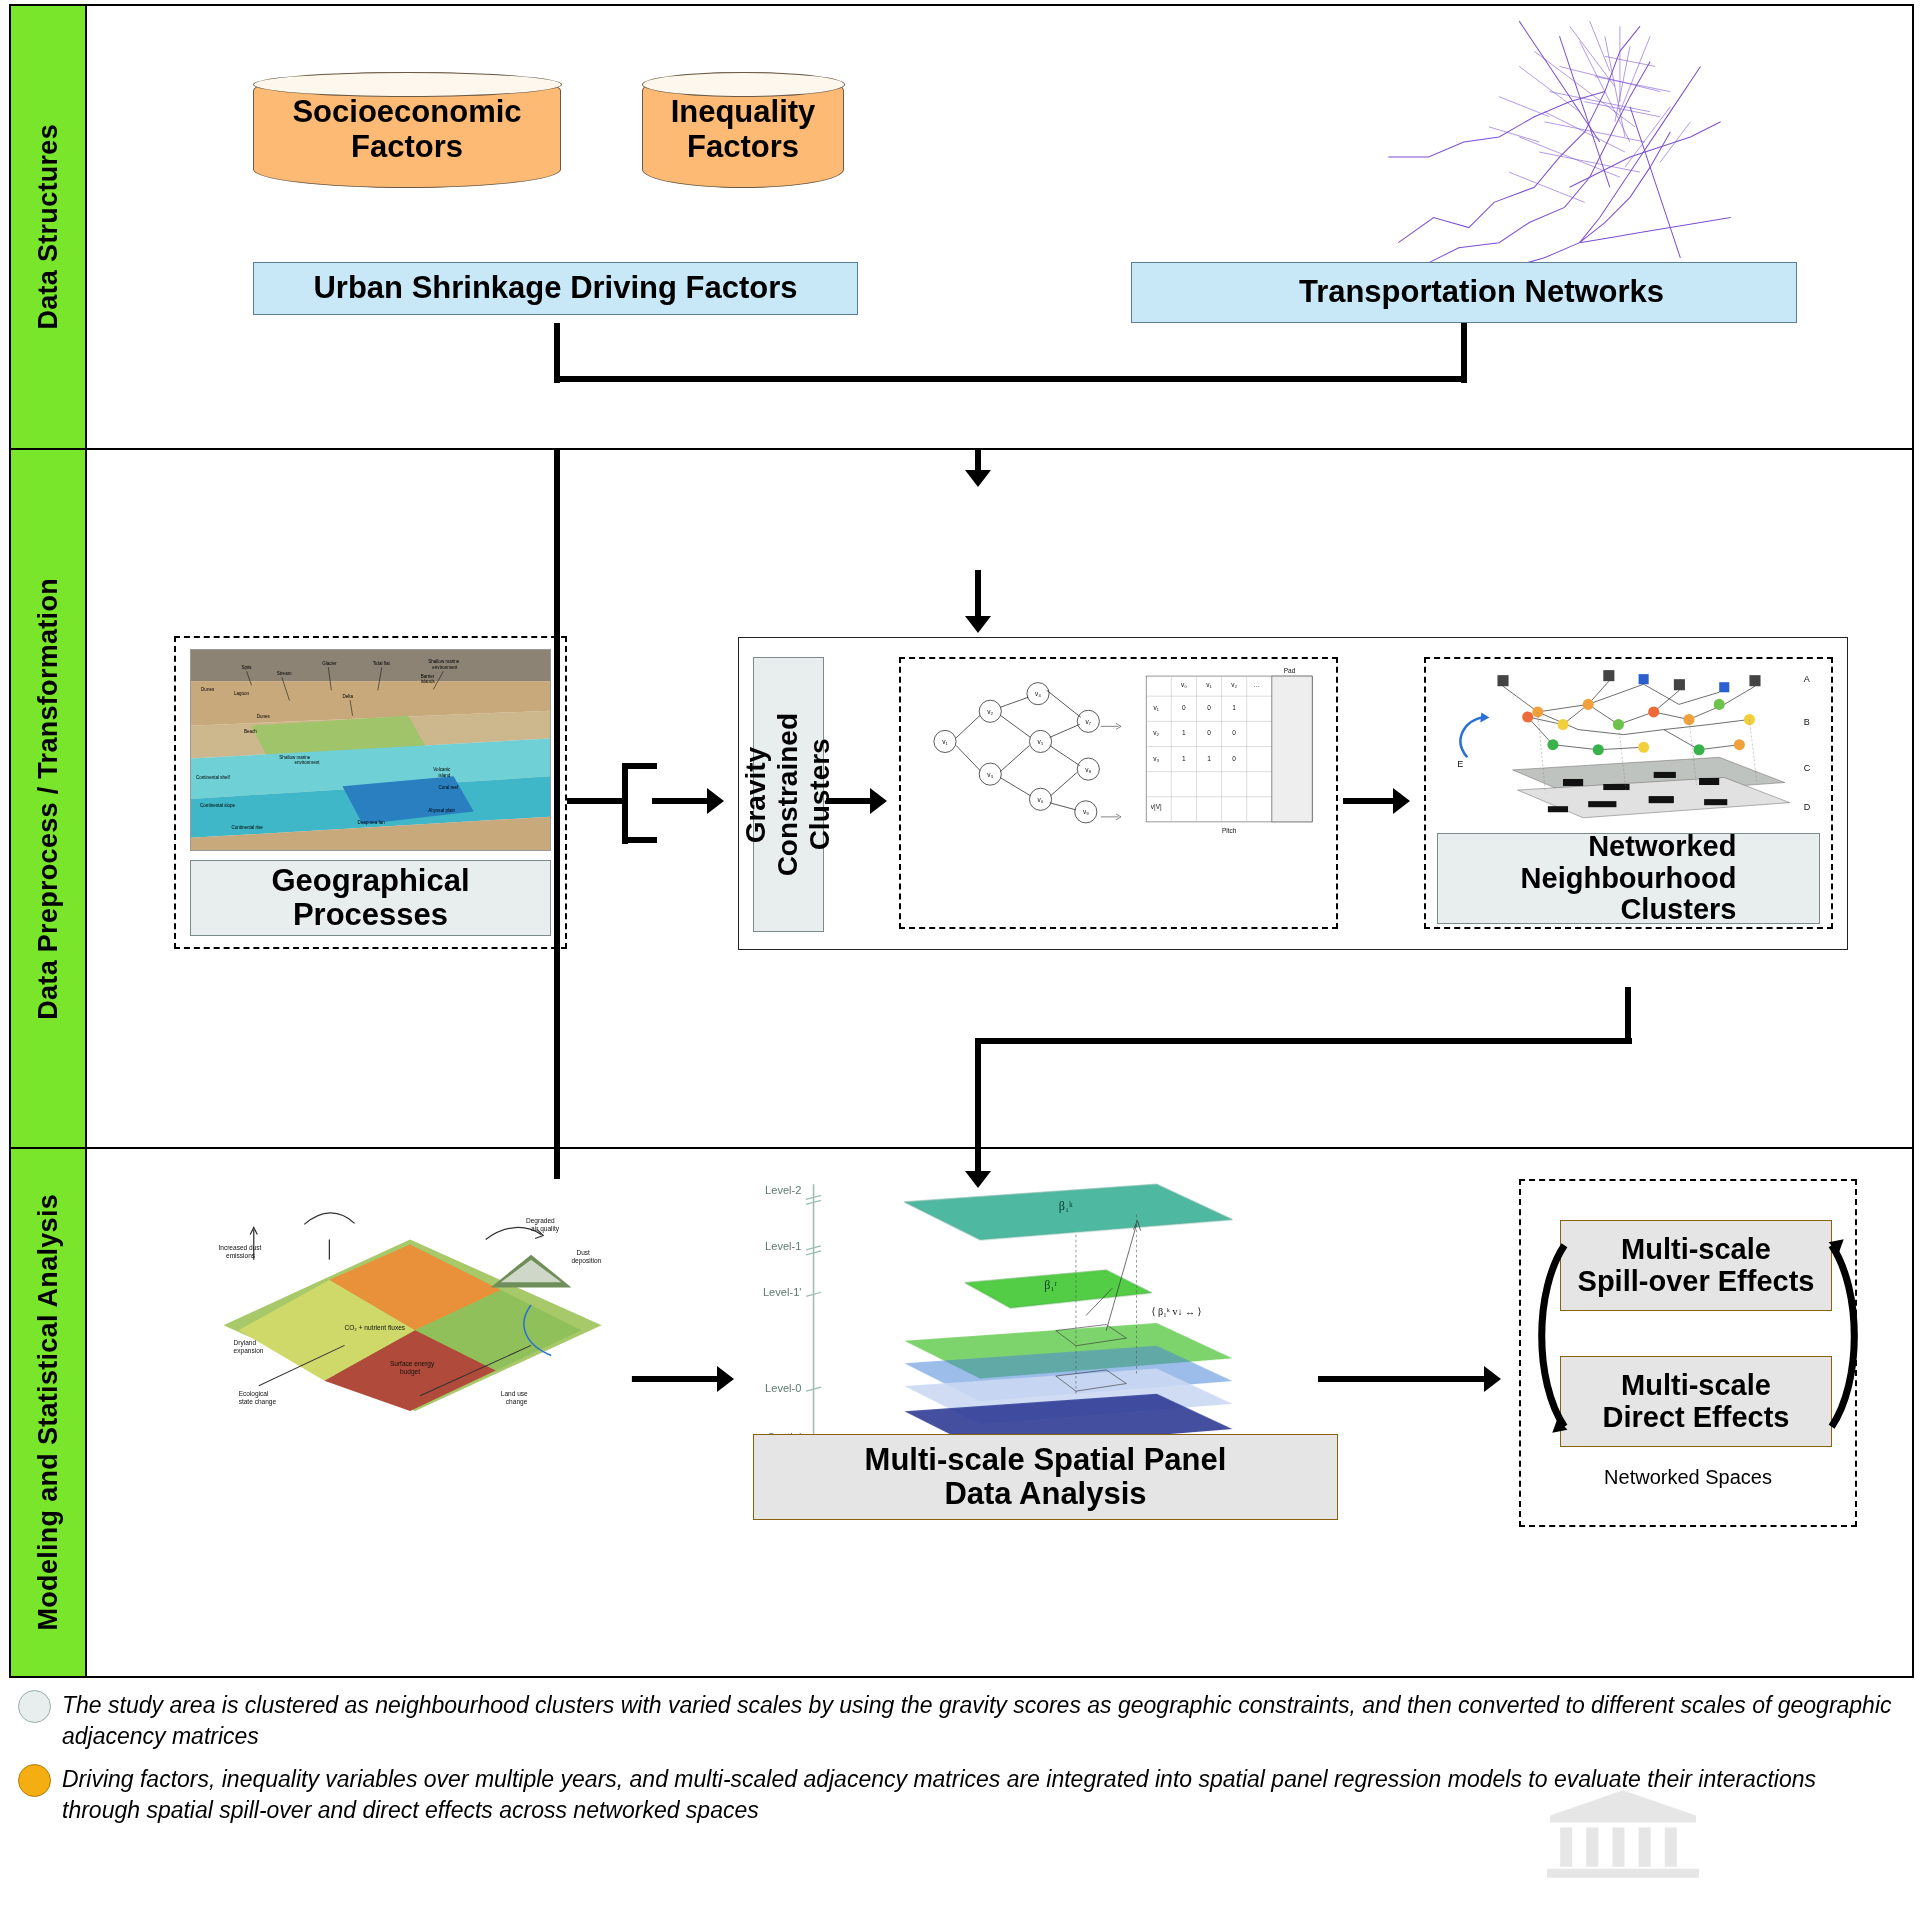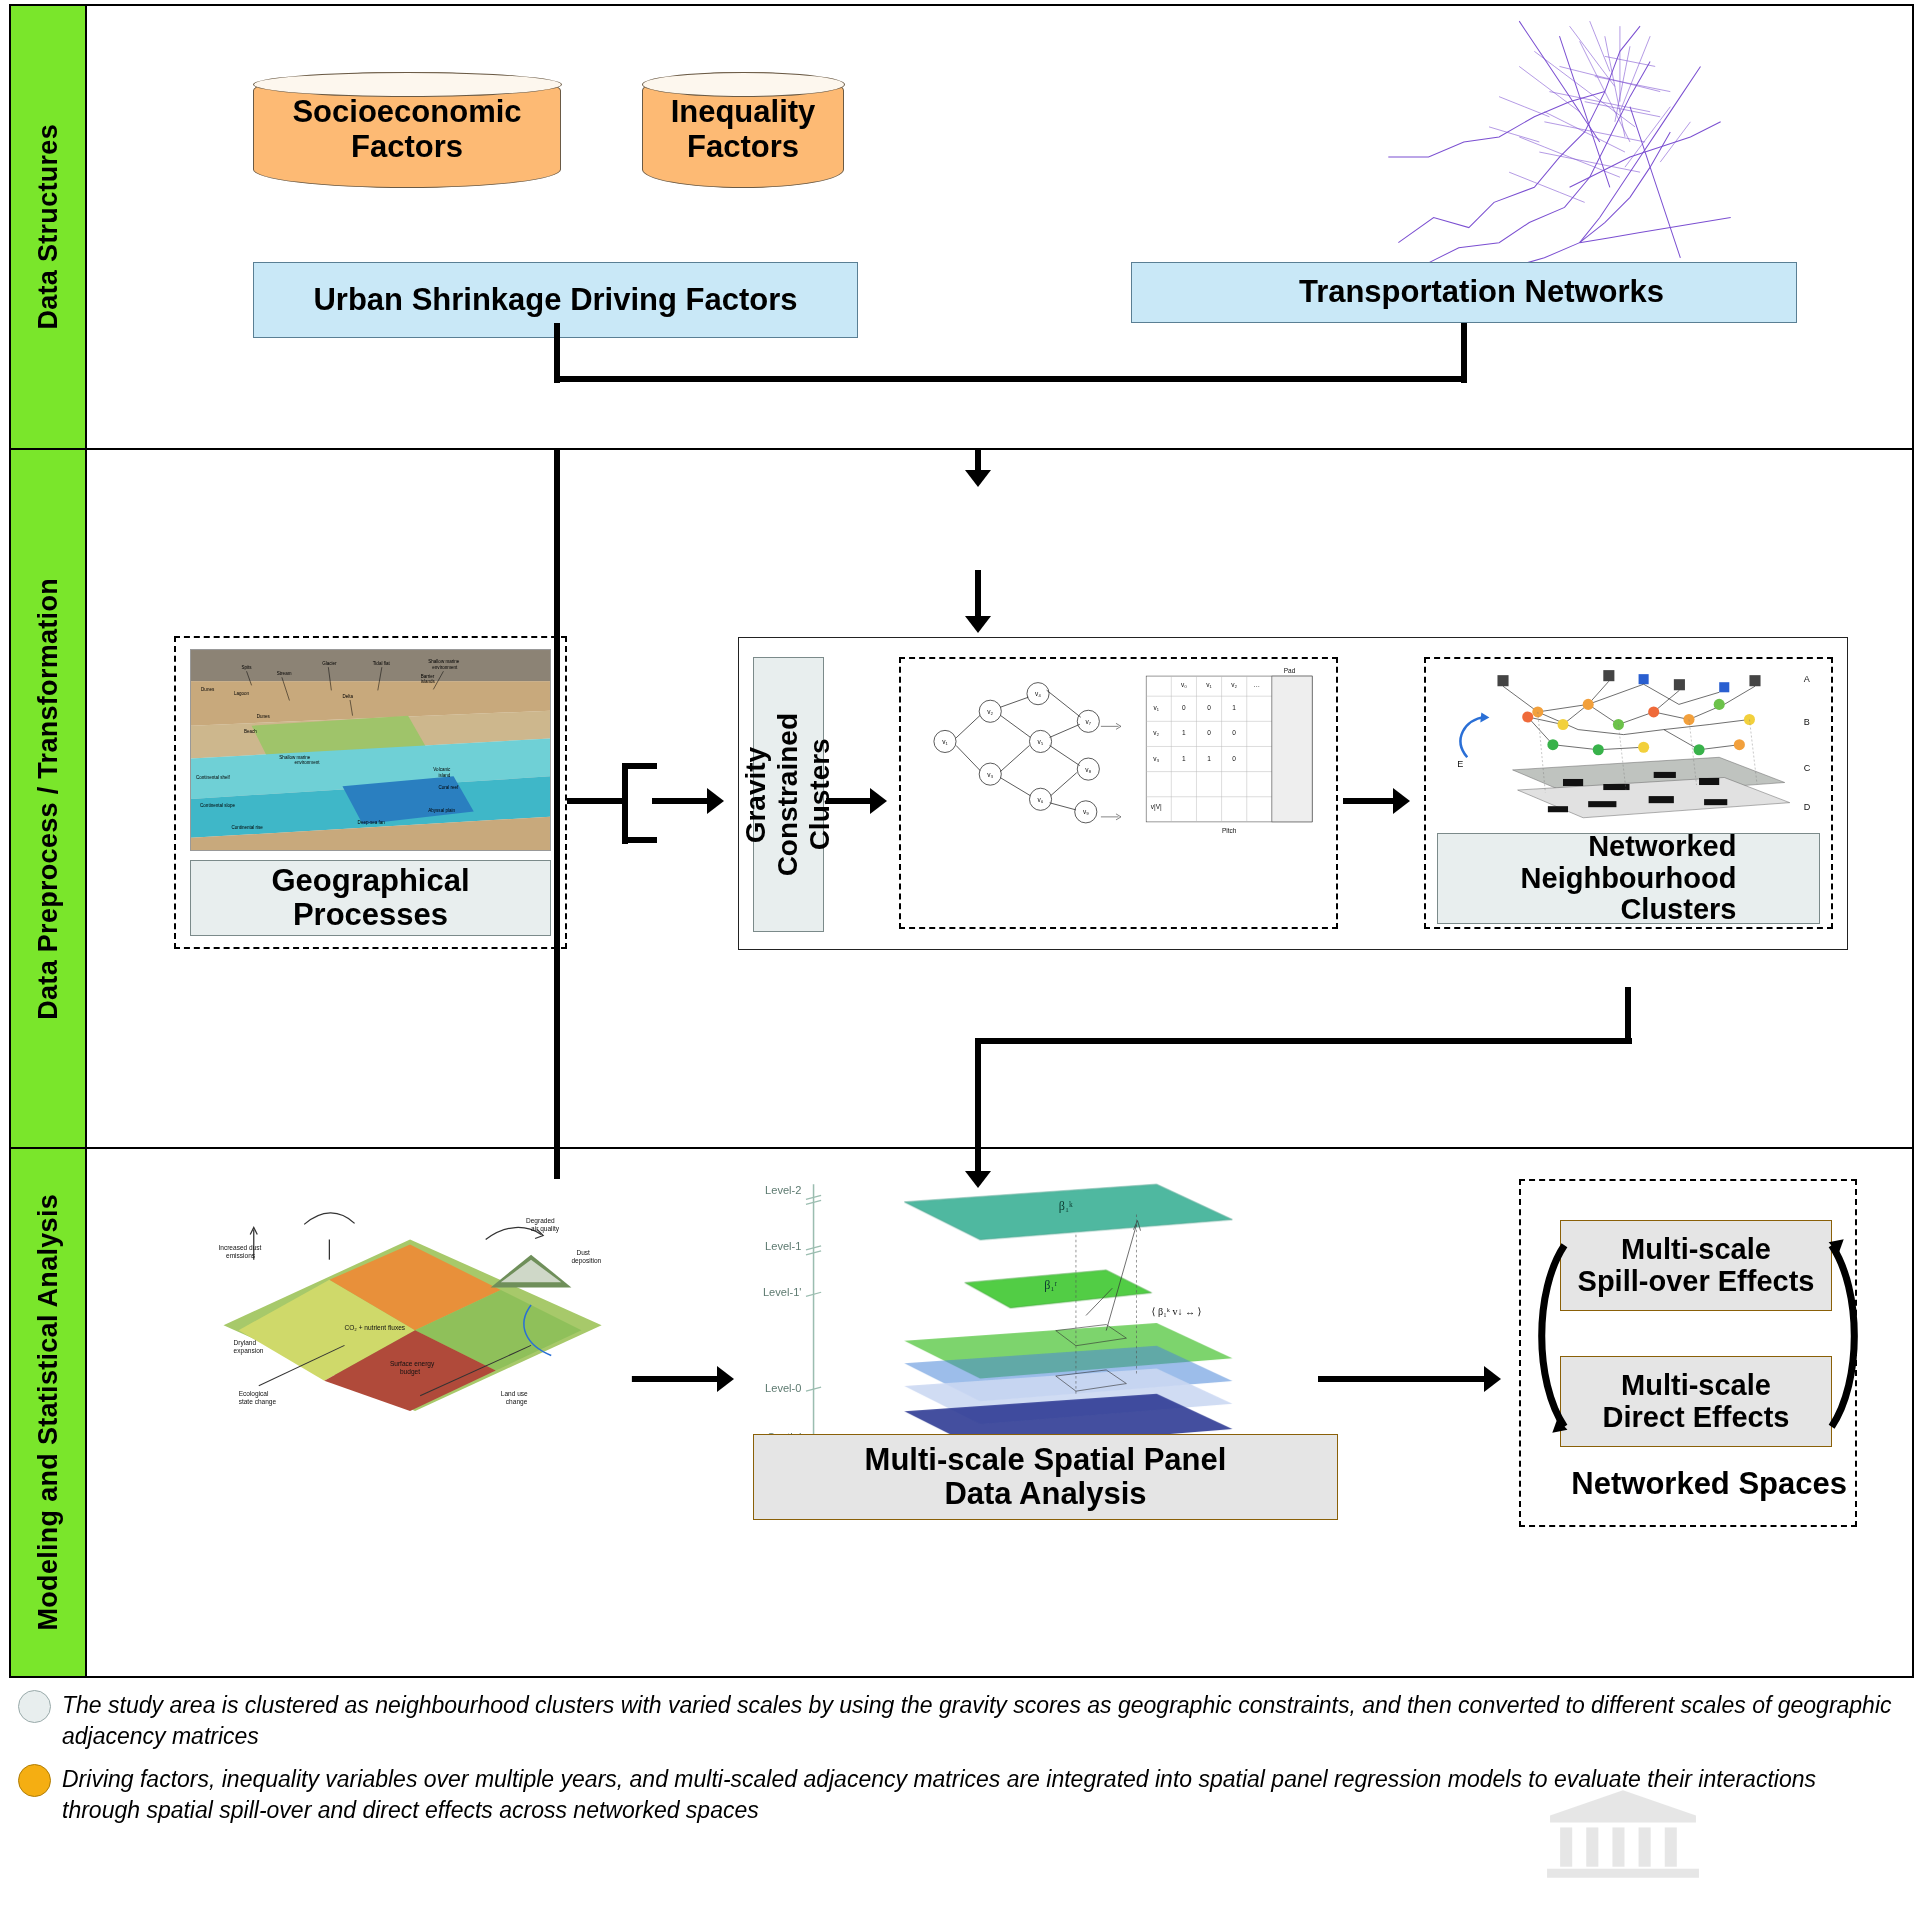--- a/index.html
+++ b/index.html
@@ -144,21 +144,21 @@
 
       <div class="cyl" style="left:166px; top:66px; width:308px; height:116px; font-size:31px;">
         <span style="white-space:pre-line;">Socioeconomic
 Factors</span>
       </div>
       <div class="cyl" style="left:555px; top:66px; width:202px; height:116px; font-size:31px;">
         <span style="white-space:pre-line;">Inequality
 Factors</span>
       </div>
 
-      <div class="box blue" style="left:166px; top:256px; width:605px; height:76px; font-size:31px;">
+      <div class="box blue" style="left:166px; top:256px; width:605px; height:53px; font-size:31px;">
         <span>Urban Shrinkage Driving Factors</span>
       </div>
       <div class="box blue" style="left:1044px; top:256px; width:666px; height:61px; font-size:31px;padding-left:35px;">
         <span>Transportation Networks</span>
       </div>
 
       <div class="ln" style="left:467px; top:317px; width:6px; height:60px;"></div>
       <div class="ln" style="left:1374px; top:317px; width:6px; height:60px;"></div>
       <div class="ln" style="left:467px; top:370px; width:913px; height:6px;"></div>
     </div>
@@ -543,21 +543,21 @@
 Direct Effects</span>
       </div>
       <div class="thumb" style="left:1442px; top:66px; width:333px; height:242px;">
         <svg viewBox="0 0 660 480" width="333" height="242" aria-hidden="true">
           <path d="M70 60 C10 150 10 330 70 420" stroke="#000" stroke-width="14" fill="none"></path>
           <path d="M56 404 L76 426 L46 432 Z" fill="#000"></path>
           <path d="M600 420 C660 330 660 150 600 60" stroke="#000" stroke-width="14" fill="none"></path>
           <path d="M614 76 L594 54 L624 48 Z" fill="#000"></path>
         </svg>
       </div>
-      <div style="position:absolute; left:1442px; top:317px; width:318px; text-align:right; font-weight:bold; font-size:31px;">Networked Spaces</div>
+      <div style="position:absolute; left:1442px; top:317px; width:318px; text-align:center; font-weight:normal; font-size:20px;">Networked Spaces</div>
     </div>
   </div>
 </div>
 
 <div id="legend">
   <div class="leg-row">
     <div class="leg-dot">
       <div class="dot grey"></div>
     </div>
     <div class="leg-text">The study area is clustered as neighbourhood clusters with varied scales by using the gravity scores as geographic constraints, and then converted to different scales of geographic adjacency matrices</div>

